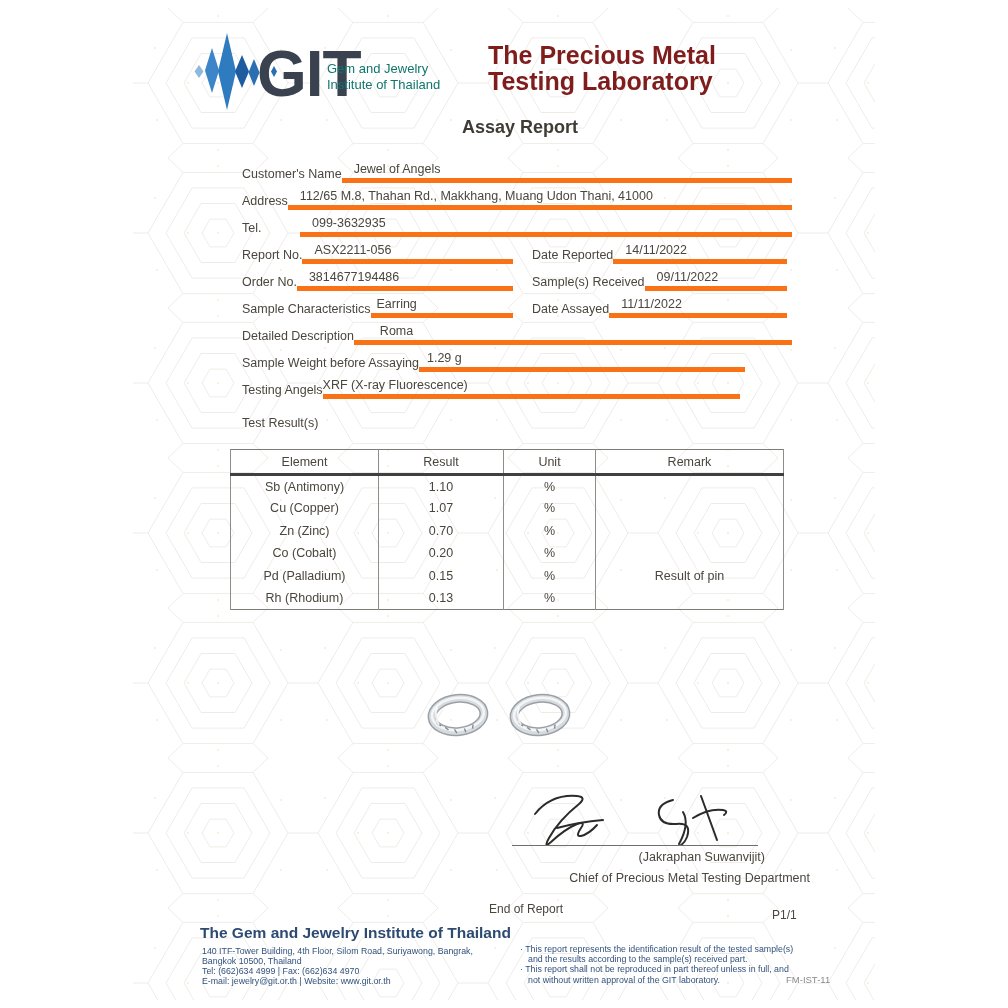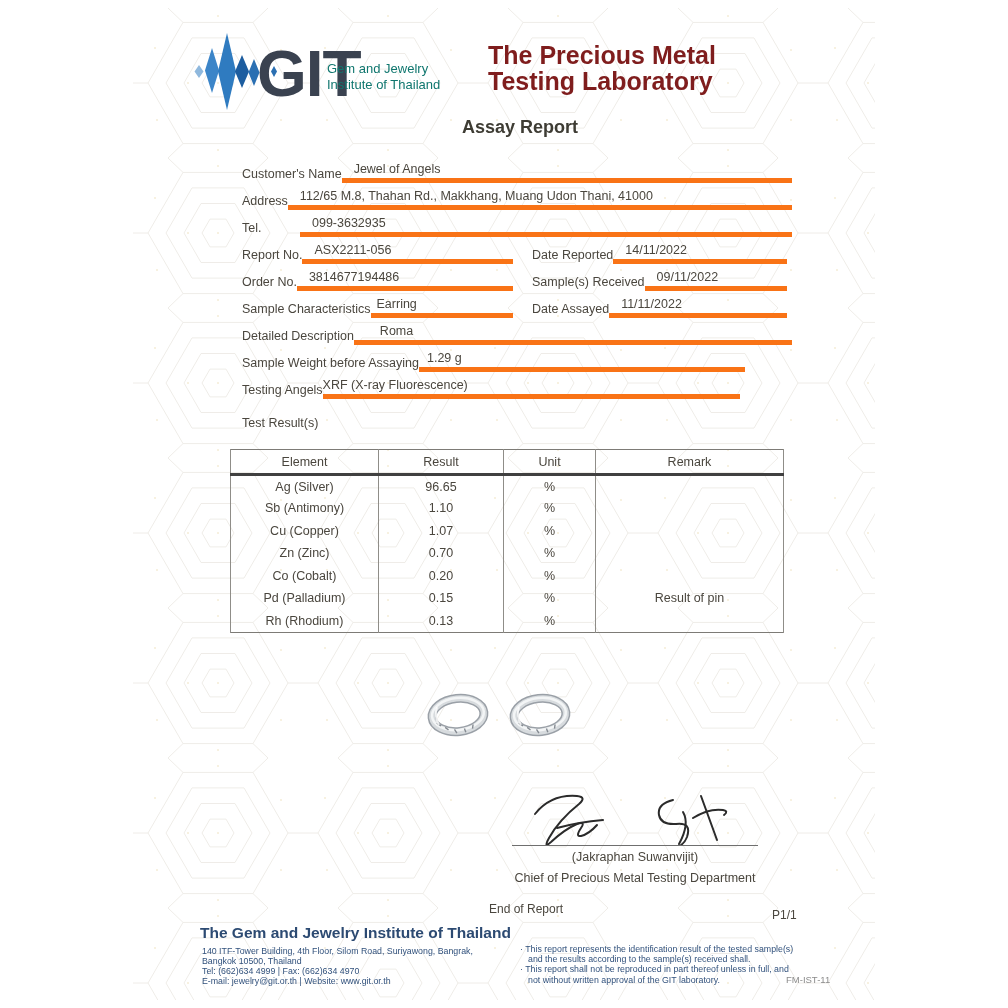--- a/index.html
+++ b/index.html
@@ -26,21 +26,21 @@
   
   table.results { border-collapse:collapse; table-layout:fixed; width:553px;
                   font-size:12.5px; color:#4a463e; }
   table.results td, table.results th { border-left:1px solid #8f8d88; border-right:1px solid #8f8d88;
                   text-align:center; font-weight:normal; padding:0; }
   table.results { border:1px solid #7d7b76; }
   table.results thead th { height:25px; border-bottom:3px solid #404040; }
   table.results tbody td { height:22.5px; }
 
   .sig-line { border-bottom:1px solid #6f6f6f; }
-  .center-text { text-align:center; }
+  .center-text { text-align:right; }
   .small-doc { font-size:12.5px; color:#4a463e; }
   .end-report { font-size:12px; color:#4a463e; }
   .page-num { font-size:12px; color:#4a463e; }
 
   
   .foot-title { font-size:15.5px; font-weight:bold; color:#2c4a72; }
   .foot-addr { font-size:8.8px; line-height:10px; color:#31517c; }
   .foot-note { font-size:8.8px; line-height:10.2px; color:#31517c; }
   .foot-note .cont { padding-left:8px; }
   .form-code { font-size:9.5px; color:#8b8b8b; }
@@ -165,26 +165,20 @@
   <thead>
     <tr>
       <th>Element</th>
       <th>Result</th>
       <th>Unit</th>
       <th>Remark</th>
     </tr>
   </thead>
   <tbody>
     <tr>
-      <td>Ag (Silver)</td>
-      <td>96.65</td>
-      <td>%</td>
-      <td></td>
-    </tr>
-    <tr>
       <td>Sb (Antimony)</td>
       <td>1.10</td>
       <td>%</td>
       <td></td>
     </tr>
     <tr>
       <td>Cu (Copper)</td>
       <td>1.07</td>
       <td>%</td>
       <td></td>
@@ -252,17 +246,17 @@
 
 <div class="abs foot-title" style="left:200px; top:924px;">The Gem and Jewelry Institute of Thailand</div>
 <div class="abs foot-addr" style="left:202px; top:946px;">
   <div>140 ITF-Tower Building, 4th Floor, Silom Road, Suriyawong, Bangrak,</div>
   <div>Bangkok 10500, Thailand</div>
   <div>Tel: (662)634 4999  |  Fax: (662)634 4970</div>
   <div>E-mail: jewelry@git.or.th  |  Website: www.git.or.th</div>
 </div>
 <div class="abs foot-note" style="left:520px; top:944px; width:312px;">
   <div>· This report represents the identification result of the tested sample(s)</div>
-  <div class="cont">and the results according to the sample(s) received shall.</div>
+  <div class="cont">and the results according to the sample(s) received part.</div>
   <div>· This report shall not be reproduced in part thereof unless in full, and</div>
   <div class="cont">not without written approval of the GIT laboratory.</div>
 </div>
 <div class="abs form-code" style="left:786px; top:974px;">FM-IST-11</div>
 
 </body></html>

